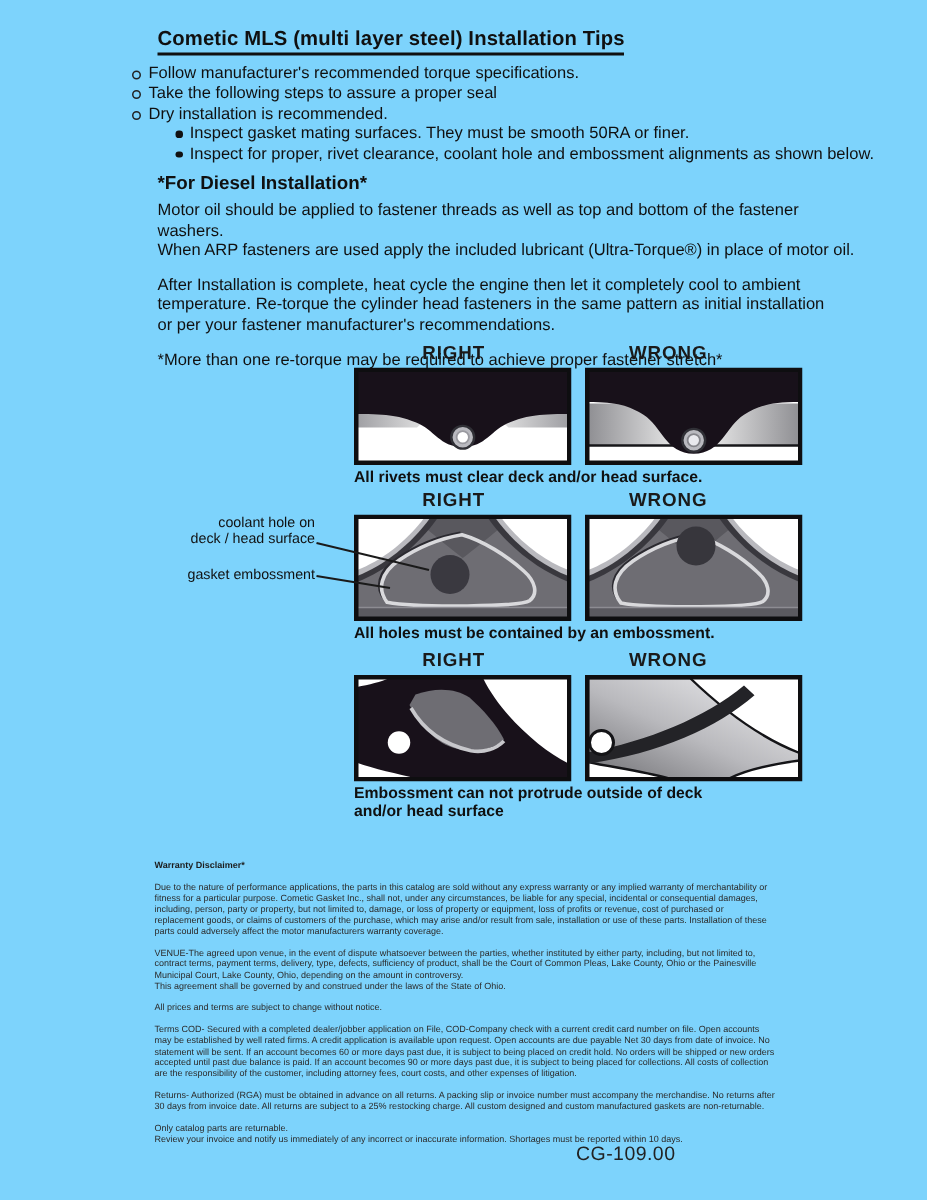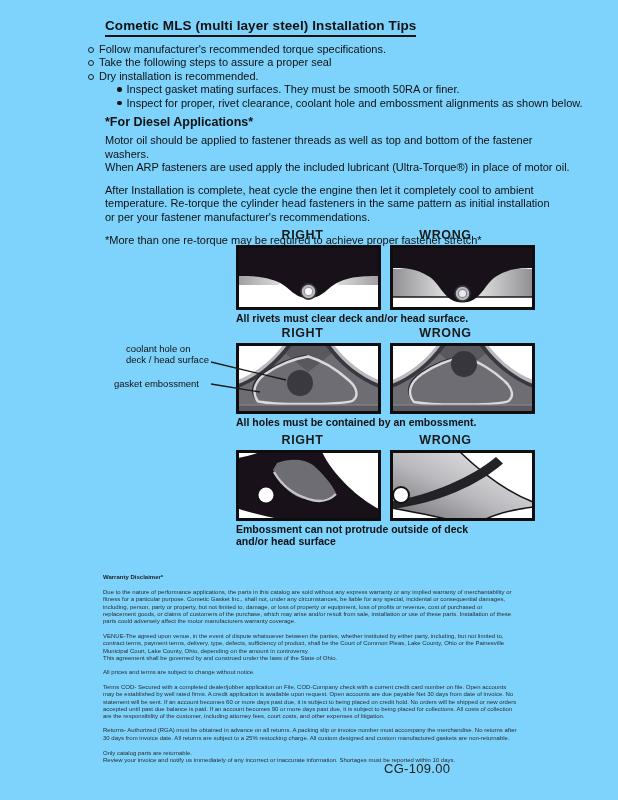--- a/index.html
+++ b/index.html
@@ -24,21 +24,21 @@
   
   .diag-row{position:absolute;left:236px;width:297px;}
   .rw-labels{display:flex;height:15px;margin-bottom:2px;font-size:12.5px;font-weight:600;letter-spacing:.6px;color:#1a1a1a;}
   .rw-labels span{width:145px;text-align:center;}
   .rw-labels span:last-child{margin-left:9px;}
   .lab-right{transform:translateX(-15px);display:inline-block;}
   .lab-wrong{transform:translateX(-26px);display:inline-block;}
   .img-pair{display:flex;gap:9px;}
   .img-pair svg{display:block;flex:none;}
   .caption{font-size:10.5px;font-weight:bold;margin-top:3px;line-height:11.5px;white-space:pre-line;color:#101010;}
-  .callout{position:absolute;font-size:9.5px;line-height:11px;white-space:pre-line;color:#101010;}
+  .callout{position:absolute;text-align:right;font-size:9.5px;line-height:11px;white-space:pre-line;color:#101010;}
   .callout1{left:126px;top:343px;width:84px;}
   .callout2{left:114px;top:378px;width:96px;}
   .leader-svg{position:absolute;left:206px;top:356px;}
   
   .legal{
     position:absolute;left:103px;top:574px;width:690px;
     transform:scale(0.6);transform-origin:0 0;
     font-size:10px;line-height:12.2px;color:#2b2b2b;
   }
   .legal-h{font-weight:bold;margin:0 0 12px 0;color:#1c1c1c;}
@@ -69,21 +69,21 @@
       <span class="fbullet"></span>
       <span>Inspect gasket mating surfaces.  They must be smooth 50RA or finer.</span>
     </div>
     <div class="b-row sub">
       <span class="fbullet"></span>
       <span>Inspect for proper, rivet clearance, coolant hole and embossment alignments as shown below.</span>
     </div>
   </div>
 
   <div class="diesel">
-    <div class="diesel-h">*For Diesel Applications*</div>
+    <div class="diesel-h">*For Diesel Installation*</div>
     <div class="para">Motor oil should be applied to fastener threads as well as top and bottom of the fastener washers.
 When ARP fasteners are used apply the included lubricant (Ultra-Torque®) in place of motor oil.</div>
     <div class="para">After Installation is complete, heat cycle the engine then let it completely cool to ambient
 temperature. Re-torque the cylinder head fasteners in the same pattern as initial installation
 or per your fastener manufacturer's recommendations.</div>
     <div class="para">*More than one re-torque may be required to achieve proper fastener stretch*</div>
   </div>
 
   <div class="diag-row" style="top:228px;">
     <div class="rw-labels">

